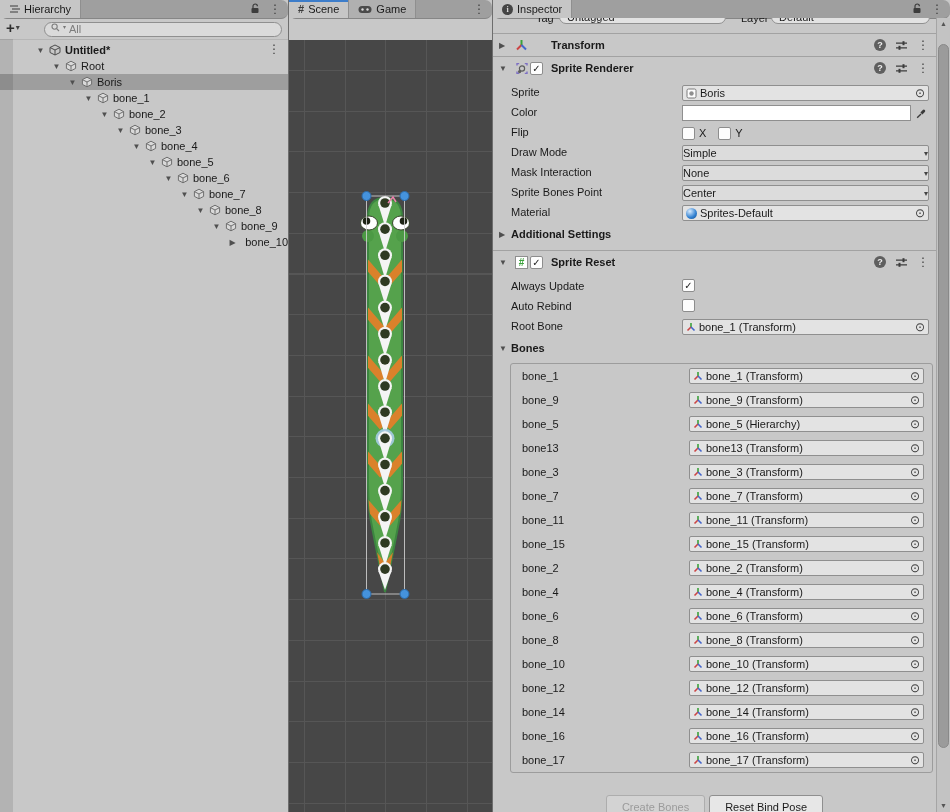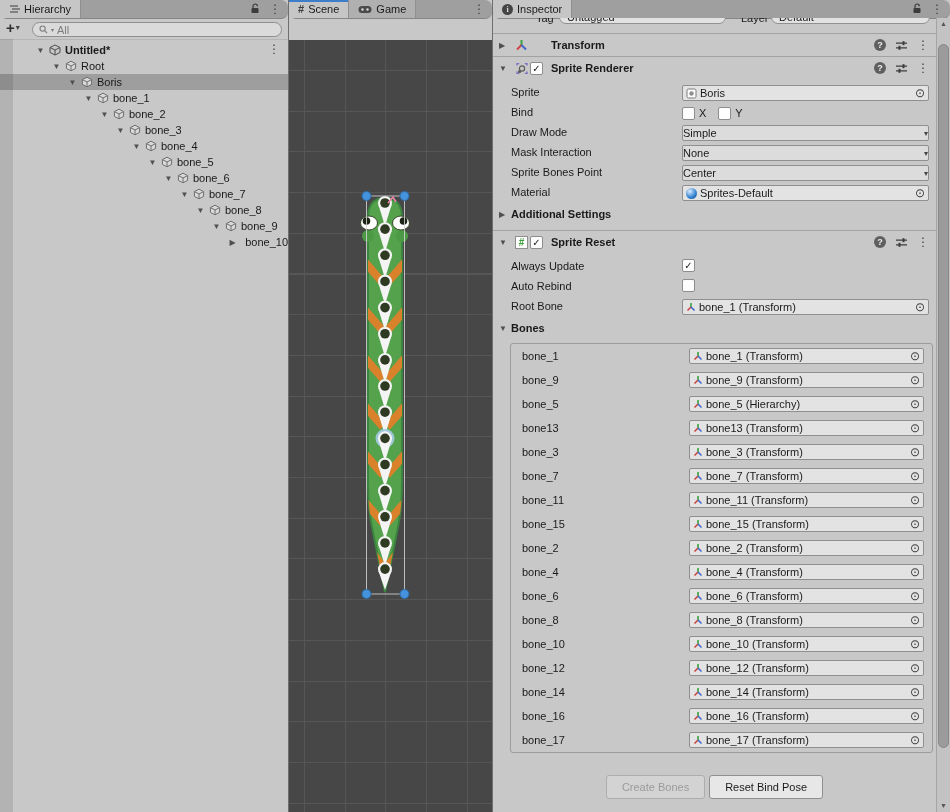--- a/index.html
+++ b/index.html
@@ -17,22 +17,22 @@
   .tab.inactive{background:#b0b0b0;}
   .strip-icons{margin-left:auto;display:flex;align-items:center;gap:9px;padding-right:7px;}
   .kebab{color:#3c3c3c;font-size:12px;line-height:1;}
   .tabicon{display:flex;align-items:center;}
 
   
   .h-toolbar{height:20px;position:relative;background:#c8c8c8;border-bottom:1px solid #b6b6b6;}
   .plusbtn{position:absolute;left:6px;top:1px;display:flex;align-items:center;gap:1px;color:#2e2e2e;}
   .plusbtn .plus{font-size:15px;font-weight:bold;line-height:1;}
   .plusbtn .dd{font-size:8px;color:#444;}
-  .searchfield{position:absolute;left:32px;right:6px;top:3px;height:13px;border:1px solid #8f8f8f;border-radius:8px;
-    background:#dadada;display:flex;align-items:center;padding:0 6px;gap:3px;color:#7d7d7d;}
+  .searchfield{position:absolute;left:44px;right:6px;top:3px;height:13px;border:1px solid #8f8f8f;border-radius:8px;
+    background:#dadada;display:flex;align-items:flex-start;padding:0 6px;gap:3px;color:#7d7d7d;}
   .searchfield .dd{font-size:6px;color:#777;}
   #tree{padding-top:2px;position:relative;}
   .h-row{height:16px;display:flex;align-items:center;gap:3px;white-space:nowrap;}
   .h-row.selected{background:#9e9e9e;}
   .h-row .arrow{width:11px;font-size:8px;color:#4f4f4f;text-align:center;flex:0 0 11px;}
   .h-row .h-label{padding-left:1px;}
   .h-row.scene-row .h-label{font-weight:bold;}
   .row-kebab{position:absolute;right:8px;top:1px;}
   #hier-gutter{position:absolute;left:0;top:39px;bottom:0;width:13px;background:rgba(0,0,0,0.10);pointer-events:none;}
 
@@ -460,23 +460,35 @@
       <div class="ifield obj-field">
         <svg width="11" height="11" viewBox="0 0 11 11">
             <rect x="1" y="1" width="9" height="9" rx="1.5" fill="#fdfdfd" stroke="#7a7a7a"></rect>
             <circle cx="5.5" cy="5.5" r="2.2" fill="#8f8f8f"></circle>
           </svg>
         <span class="obj-text">Boris</span>
         <span class="picker">⊙</span>
       </div>
     </div>
 
-
-    <div class="irow">
-      <span class="ilabel">Bind</span>
+    <div class="irow">
+      <span class="ilabel">Color</span>
+      <div class="ifield colorbar">
+        <div class="swatch"></div>
+        <div class="dropper">
+          <svg width="11" height="11" viewBox="0 0 11 11">
+              <path d="M1.2 9.8 L5 6" stroke="#3a3a3a" stroke-width="1.4"></path>
+              <path d="M4.4 4.4 L6.8 2 Q7.8 1 8.8 2 Q9.8 3 8.8 4 L6.4 6.4 Z" fill="#3a3a3a"></path>
+            </svg>
+        </div>
+      </div>
+    </div>
+
+    <div class="irow">
+      <span class="ilabel">Flip</span>
       <div class="ifield flipwrap">
         <span class="checkbox"></span>
         <span class="fl">X</span>
         <span class="checkbox"></span>
         <span class="fl">Y</span>
       </div>
     </div>
 
     <div class="irow">
       <span class="ilabel">Draw Mode</span>

